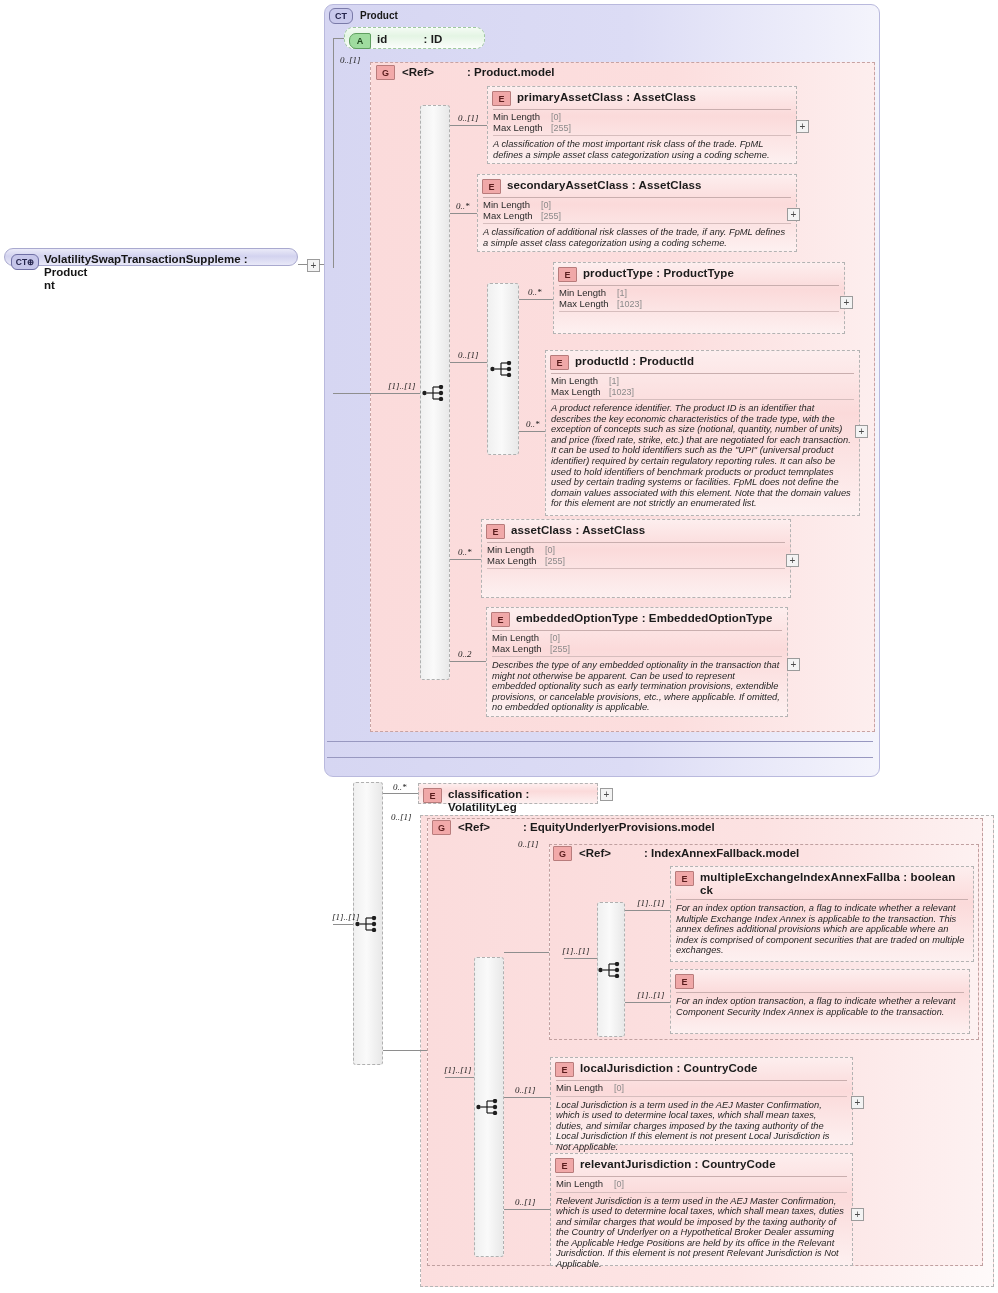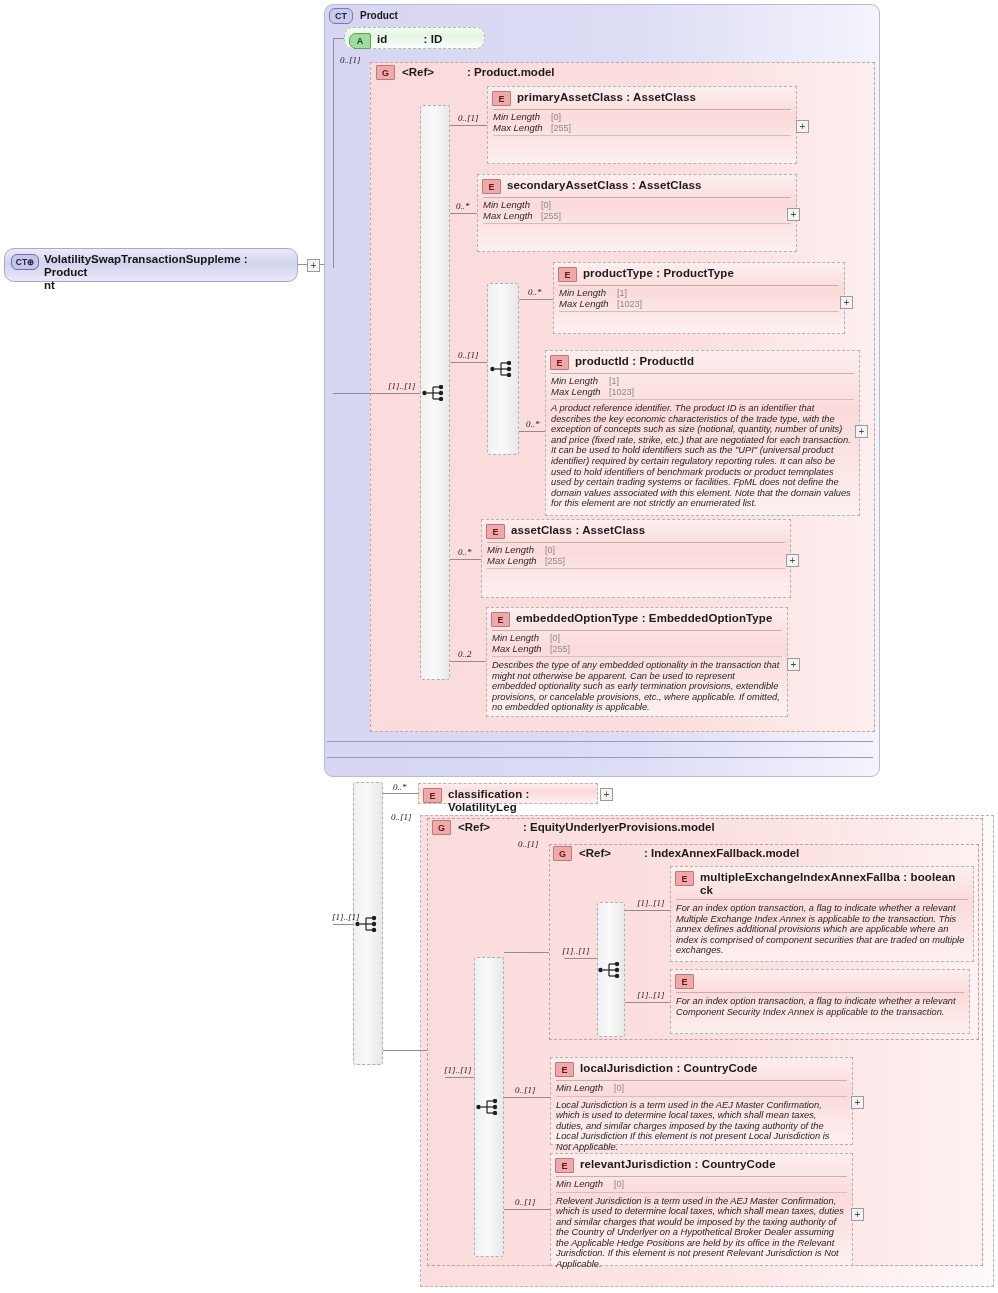--- a/index.html
+++ b/index.html
@@ -39,21 +39,21 @@
   .node-head{
     display:flex;align-items:flex-start;gap:6px;
     padding:3px 5px 3px 4px;
     font-weight:bold;font-size:11.5px;color:#1b1b1b;letter-spacing:0.1px;
   }
   .node-head .ttl{line-height:12.5px;padding-top:1px;}
   .hr{height:1px;background:#c9aeae;margin:0 5px;}
   .hr-lite{height:1px;background:#d6bdbd;margin:0 5px;}
   .facets{padding:2px 5px 2px 5px;}
   .facet-row{display:flex;line-height:10.5px;}
-  .facet-name{font-style:italic;font-size:9.5px;color:#2b2b2b;width:58px;}
+  .facet-name{font-size:9.5px;color:#2b2b2b;width:58px;}
   .facet-val{font-size:9px;color:#8a8a8a;}
   .doc{
     padding:3px 6px 4px 5px;font-style:italic;font-size:9.3px;line-height:10.6px;color:#262626;
   }
 
   
   .badge{
     flex:0 0 auto;width:17px;height:13px;margin-top:1px;
     border:1px solid #b77b7b;background:#f0a8a8;
     color:#5a1d1d;font-size:9px;font-weight:bold;
@@ -111,21 +111,21 @@
   .badge.ctp{
     width:26px;height:14px;border-radius:6px;background:#c6c6ea;border:1px solid #6f6fa4;
     color:#22224a;font-size:8.5px;font-weight:bold;display:flex;align-items:center;justify-content:center;gap:1px;
   }
 </style>
 </head>
 <body>
 
 <div id="canvas">
 
-  <div class="abs root-node" style="left:4px;top:248px;width:294px;height:34px;">
+  <div class="abs root-node" style="left:4px;top:248px;width:294px;height:18px;">
     <span class="badge ctp">CT⊕</span>
     <span class="ttl">
       <span>VolatilitySwapTransactionSuppleme : Product</span><br>
       <span>nt</span>
     </span>
   </div>
 
   <div class="abs ln lnh" style="left:298px;top:264px;width:10px;height:1px;"></div>
   <div class="abs" style="left:307px;top:259px;">
     <div class="plus"></div>
@@ -184,20 +184,21 @@
       <div class="facet-row">
           <span class="facet-name">Min Length</span>
           <span class="facet-val">[0]</span>
         </div>
       <div class="facet-row">
           <span class="facet-name">Max Length</span>
           <span class="facet-val">[255]</span>
         </div>
     </div>
     <div class="hr-lite"></div>
+    <div class="doc">A classification of the most important risk class of the trade. FpML defines a simple asset class categorization using a coding scheme.</div>
   </div>
   <div class="abs ln lnh" style="left:450px;top:125px;width:37px;height:1px;"></div>
   <div class="abs occ" style="left:458px;top:113px;">0..[1]</div>
   <div class="abs" style="left:796px;top:120px;">
       <div class="plus"></div>
     </div>
 
   <div class="abs node" style="left:477px;top:174px;width:320px;height:78px;">
     <div class="node-head">
       <span class="badge">E</span>
@@ -208,20 +209,21 @@
       <div class="facet-row">
           <span class="facet-name">Min Length</span>
           <span class="facet-val">[0]</span>
         </div>
       <div class="facet-row">
           <span class="facet-name">Max Length</span>
           <span class="facet-val">[255]</span>
         </div>
     </div>
     <div class="hr-lite"></div>
+    <div class="doc">A classification of additional risk classes of the trade, if any. FpML defines a simple asset class categorization using a coding scheme.</div>
   </div>
   <div class="abs ln lnh" style="left:450px;top:213px;width:27px;height:1px;"></div>
   <div class="abs occ" style="left:456px;top:201px;">0..*</div>
   <div class="abs" style="left:787px;top:208px;">
       <div class="plus"></div>
     </div>
 
   <div class="abs seq rounded" style="left:487px;top:283px;width:32px;height:172px;">
     <svg width="26" height="16" viewBox="0 0 26 16">
       <circle cx="2.5" cy="8" r="2.2" fill="#1e1e1e"></circle>

